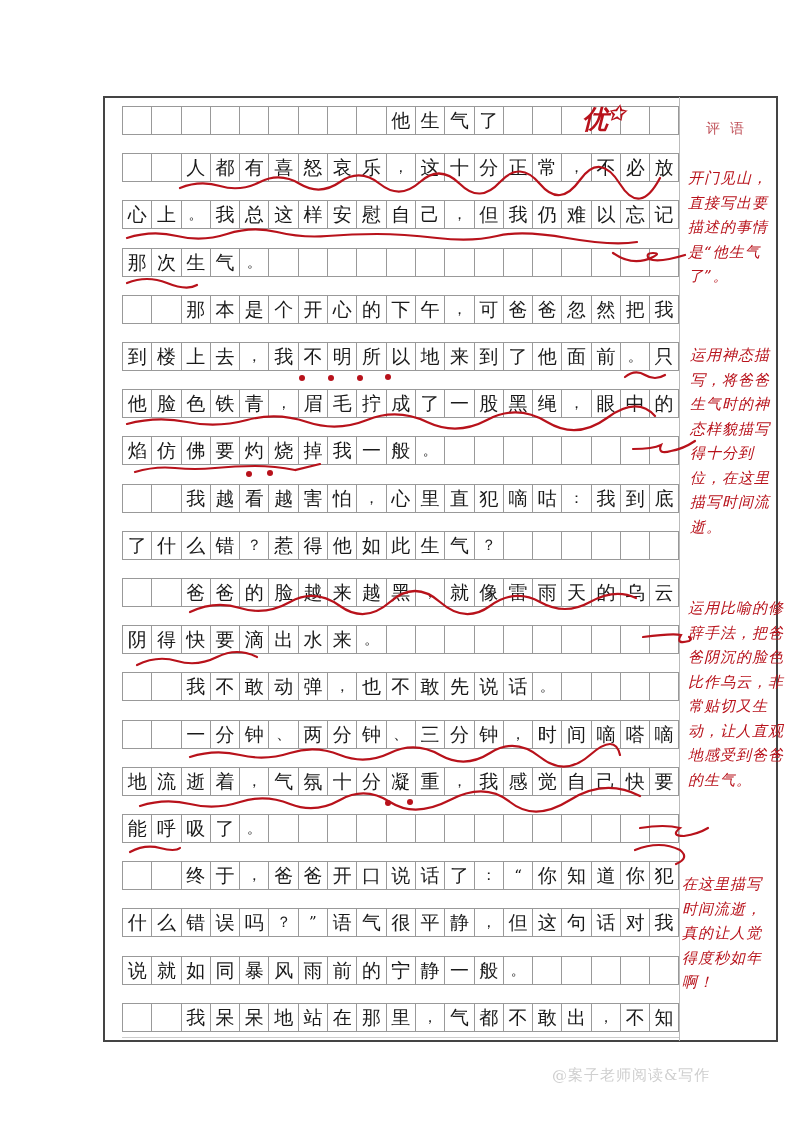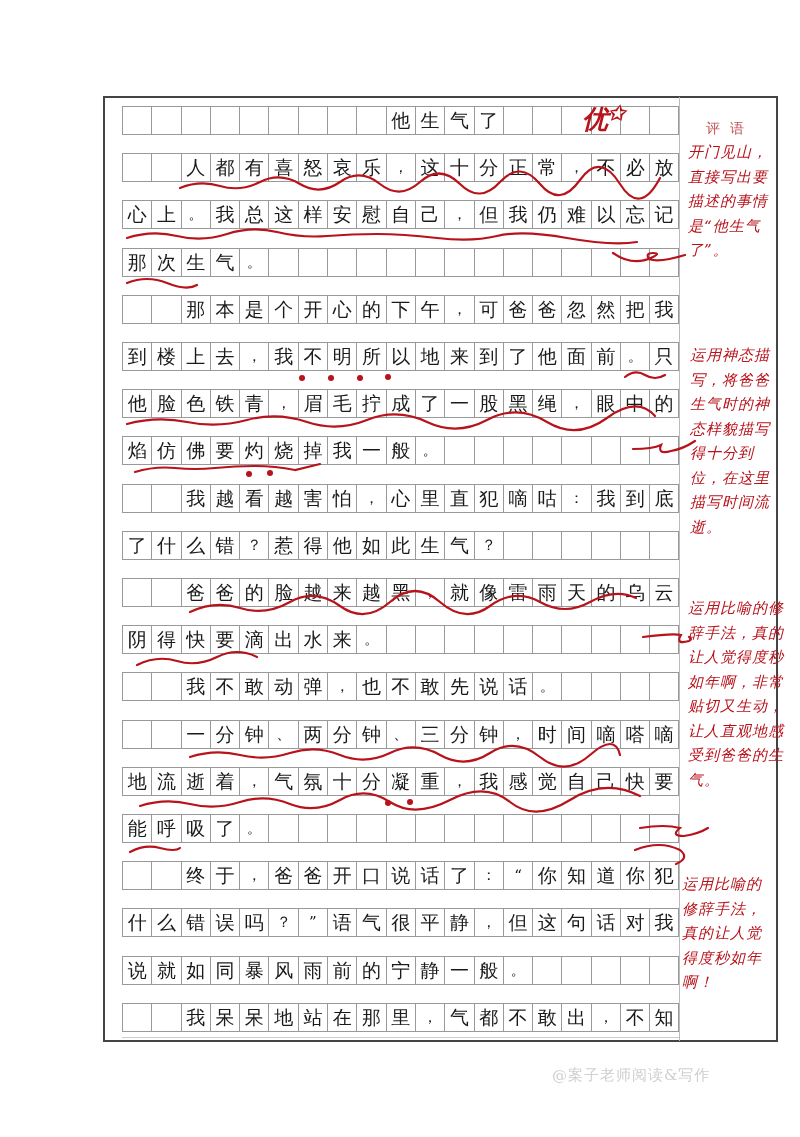--- a/index.html
+++ b/index.html
@@ -456,24 +456,24 @@
     </div>
     <div class="strip" style="top: 931px;"></div>
   </div>
 
 <div class="grade">
   <span>优</span><span style="font-size:20px;vertical-align:8px;">✩</span>
 </div>
 
 <div class="comment-head">评语</div>
 
-<div class="comment" style="left:688px; top:140px; width:88px;">开门见山，直接写出要描述的事情是“他生气了”。</div>
+<div class="comment" style="left:688px; top:166px; width:88px;">开门见山，直接写出要描述的事情是“他生气了”。</div>
 <div class="comment" style="left:690px; top:343px; width:86px;">运用神态描写，将爸爸生气时的神态样貌描写得十分到位，在这里描写时间流逝。</div>
-<div class="comment" style="left:688px; top:596px; width:100px;">运用比喻的修辞手法，真的让人觉得度秒如年啊，非常贴切又生动，让人直观地感受到爸爸的生气。</div>
-<div class="comment" style="left:682px; top:872px; width:88px;">运用比喻的修辞手法，真的让人觉得度秒如年啊！</div>
+<div class="comment" style="left:688px; top:596px; width:100px;">运用比喻的修辞手法，把爸爸阴沉的脸色比作乌云，非常贴切又生动，让人直观地感受到爸爸的生气。</div>
+<div class="comment" style="left:682px; top:872px; width:88px;">在这里描写时间流逝，真的让人觉得度秒如年啊！</div>
 
 <div class="watermark">@案子老师阅读&amp;写作</div>
 
 <svg class="marks" viewBox="0 0 800 1137">
   <g fill="none" stroke="#b8121b" stroke-width="2.2" stroke-linecap="round">
 
     <path d="M180 188 q20 -8 40 -2 t40 -4 t40 2 t40 -2 t40 2 t40 -2 t40 2 t40 -2 t40 2 t40 -4 t40 4 t40 -6"></path>
     <path d="M127 238 q25 -8 50 -2 t50 -2 t50 -2 t50 4 t50 -2 t60 4 t60 -2 t70 2 t70 4"></path>
     <path d="M127 283 q20 -8 40 0 t30 2"></path>
     <path d="M613 253 q20 14 40 4 q8 -4 0 -4 q-8 0 -4 6 q10 4 36 -4"></path>

